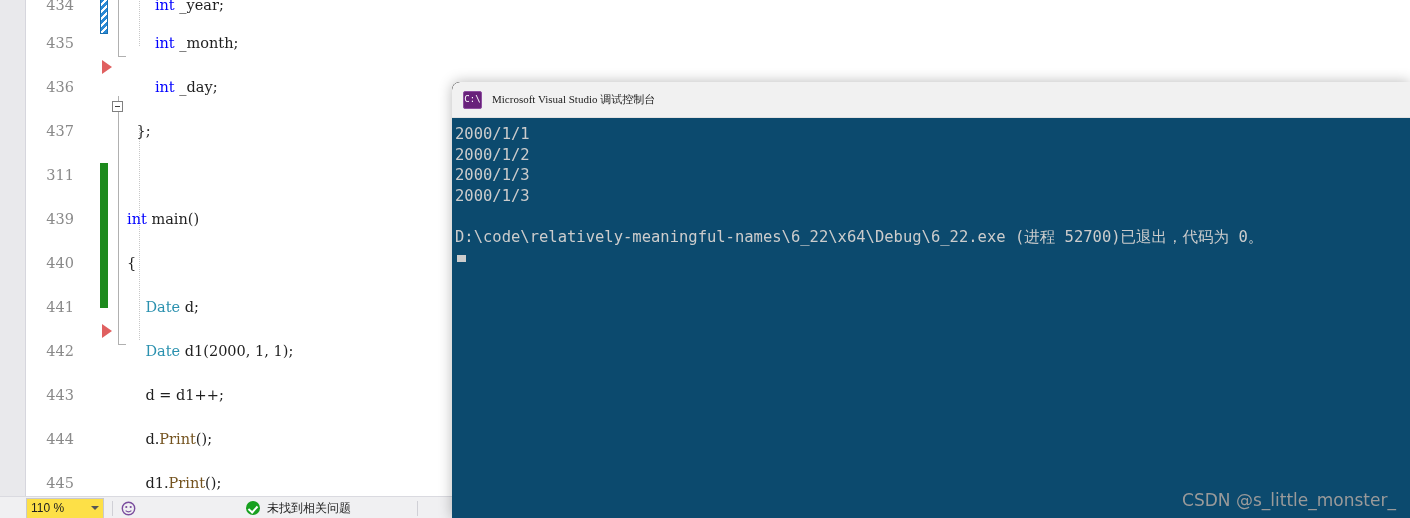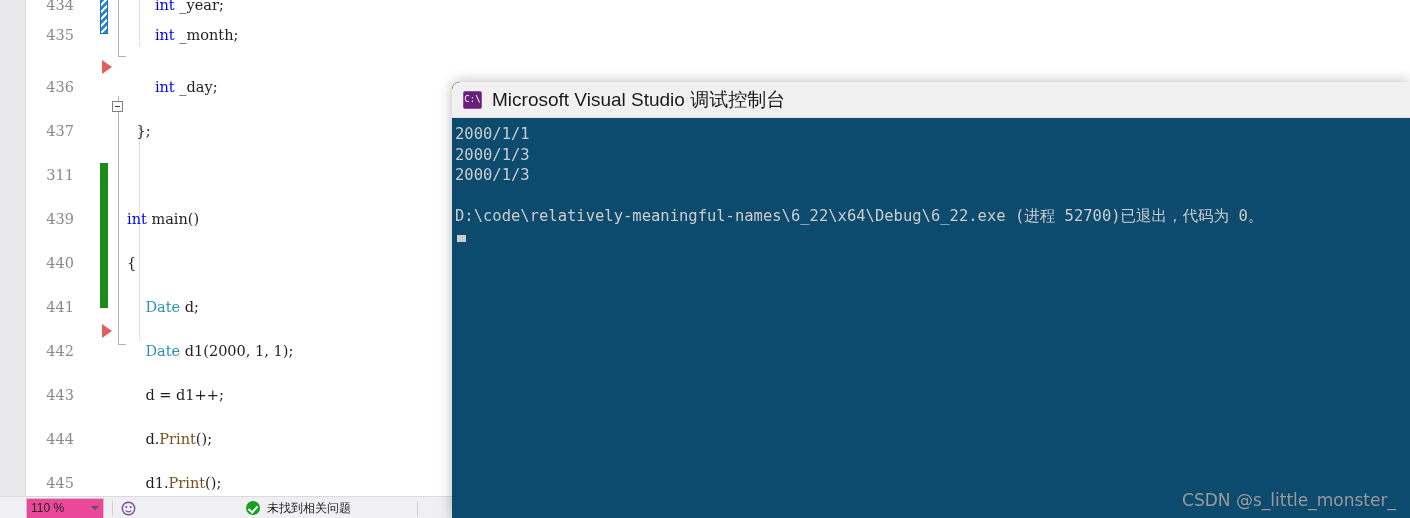--- a/index.html
+++ b/index.html
@@ -66,21 +66,21 @@
   .num{color:#1f1f1f;}
   .punct{color:#1f1f1f;}
 
   
   #status-bar{
     position:absolute;left:0;top:496px;width:1410px;height:22px;
     background:#f0f0f2;border-top:1px solid #dadae0;
     display:flex;align-items:center;font-size:12px;color:#1f1f1f;
   }
   .zoom-box{
-    margin-left:26px;width:78px;height:21px;border:1px solid #c8c8cc;background:#ec4899;
+    margin-left:26px;width:78px;height:21px;border:1px solid #c8c8cc;background:#fde047;
     display:flex;align-items:center;justify-content:space-between;padding:0 4px;box-sizing:border-box;
     font-size:12px;color:#202020;
   }
   .caret-dn{width:0;height:0;border-left:4px solid transparent;border-right:4px solid transparent;border-top:4px solid #555;}
   .sb-sep{width:1px;height:15px;background:#d0d0d6;margin:0 8px;}
   .sb-icon{width:15px;height:15px;display:inline-block;}
   .green-check{
     width:14px;height:14px;border-radius:50%;background:#17a01f;position:relative;display:inline-block;
   }
   .green-check::after{
@@ -100,21 +100,21 @@
     height:36px;background:#f1f1f1;border-bottom:1px solid #e2e2e2;
     display:flex;align-items:center;padding-left:11px;box-sizing:border-box;
     border-radius:8px 0 0 0;
   }
   .console-icon{
     width:17px;height:16px;background:#68217a;border:1px solid #8e4ea0;border-radius:2px;
     display:flex;align-items:center;justify-content:center;
     font-family:"DejaVu Sans Mono",monospace;font-size:9px;color:#ffffff;line-height:1;
   }
   #console-title{
-    margin-left:10px;font-family:Liberation Sans, sans-serif;font-size:19px;color:#1b1b1b;
+    margin-left:10px;font-family:Liberation Serif, serif;font-size:11px;color:#1b1b1b;
   }
   #console-body{
     position:absolute;left:0;top:36px;width:958px;height:400px;background:#0c4a6e;
     padding:6px 0 0 2px;box-sizing:border-box;
   }
   .con-line{
     font-family:"DejaVu Sans Mono", monospace;
     font-size:15.5px;line-height:20.5px;color:#cccccc;white-space:pre;
     padding-left:1px;letter-spacing:0px;
   }
@@ -150,21 +150,21 @@
 
       <div class="collapse-box" style="left:86px;top:101px;"></div>
 
       <div class="tri" style="left:76px;top:60px;"></div>
       <div class="tri" style="left:76px;top:324px;"></div>
 
       <div class="code-line" style="top:-6px;">
         <span class="lnum">434</span>
         <span class="gline"><span class="punct">        </span><span class="kw">int</span><span class="ident"> _year;</span></span>
       </div>
-      <div class="code-line" style="top:2px;">
+      <div class="code-line" style="top:10px;">
         <span class="lnum">435</span>
         <span class="gline"><span class="punct">        </span><span class="kw">int</span><span class="ident"> _month;</span></span>
       </div>
       <div class="code-line" style="top:32px;">
         <span class="lnum">436</span>
         <span class="gline"><span class="punct">        </span><span class="kw">int</span><span class="ident"> _day;</span></span>
       </div>
       <div class="code-line" style="top:54px;">
         <span class="lnum">437</span>
         <span class="gline"><span class="punct">    };</span></span>
@@ -239,20 +239,21 @@
     <span class="caret-dn" style="margin-left:6px;"></span>
   </div>
 
   <div id="console-window">
     <div id="console-titlebar">
       <span class="console-icon">C:\</span>
       <span id="console-title">Microsoft Visual Studio 调试控制台</span>
     </div>
     <div id="console-body">
       <div class="con-line">2000/1/1</div>
+      <div class="con-line">2000/1/2</div>
       <div class="con-line">2000/1/3</div>
       <div class="con-line">2000/1/3</div>
       <div class="con-line con-blank"></div>
       <div class="con-line">D:\code\relatively-meaningful-names\6_22\x64\Debug\6_22.exe (进程 52700)已退出，代码为 0。</div>
       <div class="con-line"><span class="cursor-block"></span></div>
       <div id="watermark">CSDN @s_little_monster_</div>
     </div>
   </div>
 
 </div>

